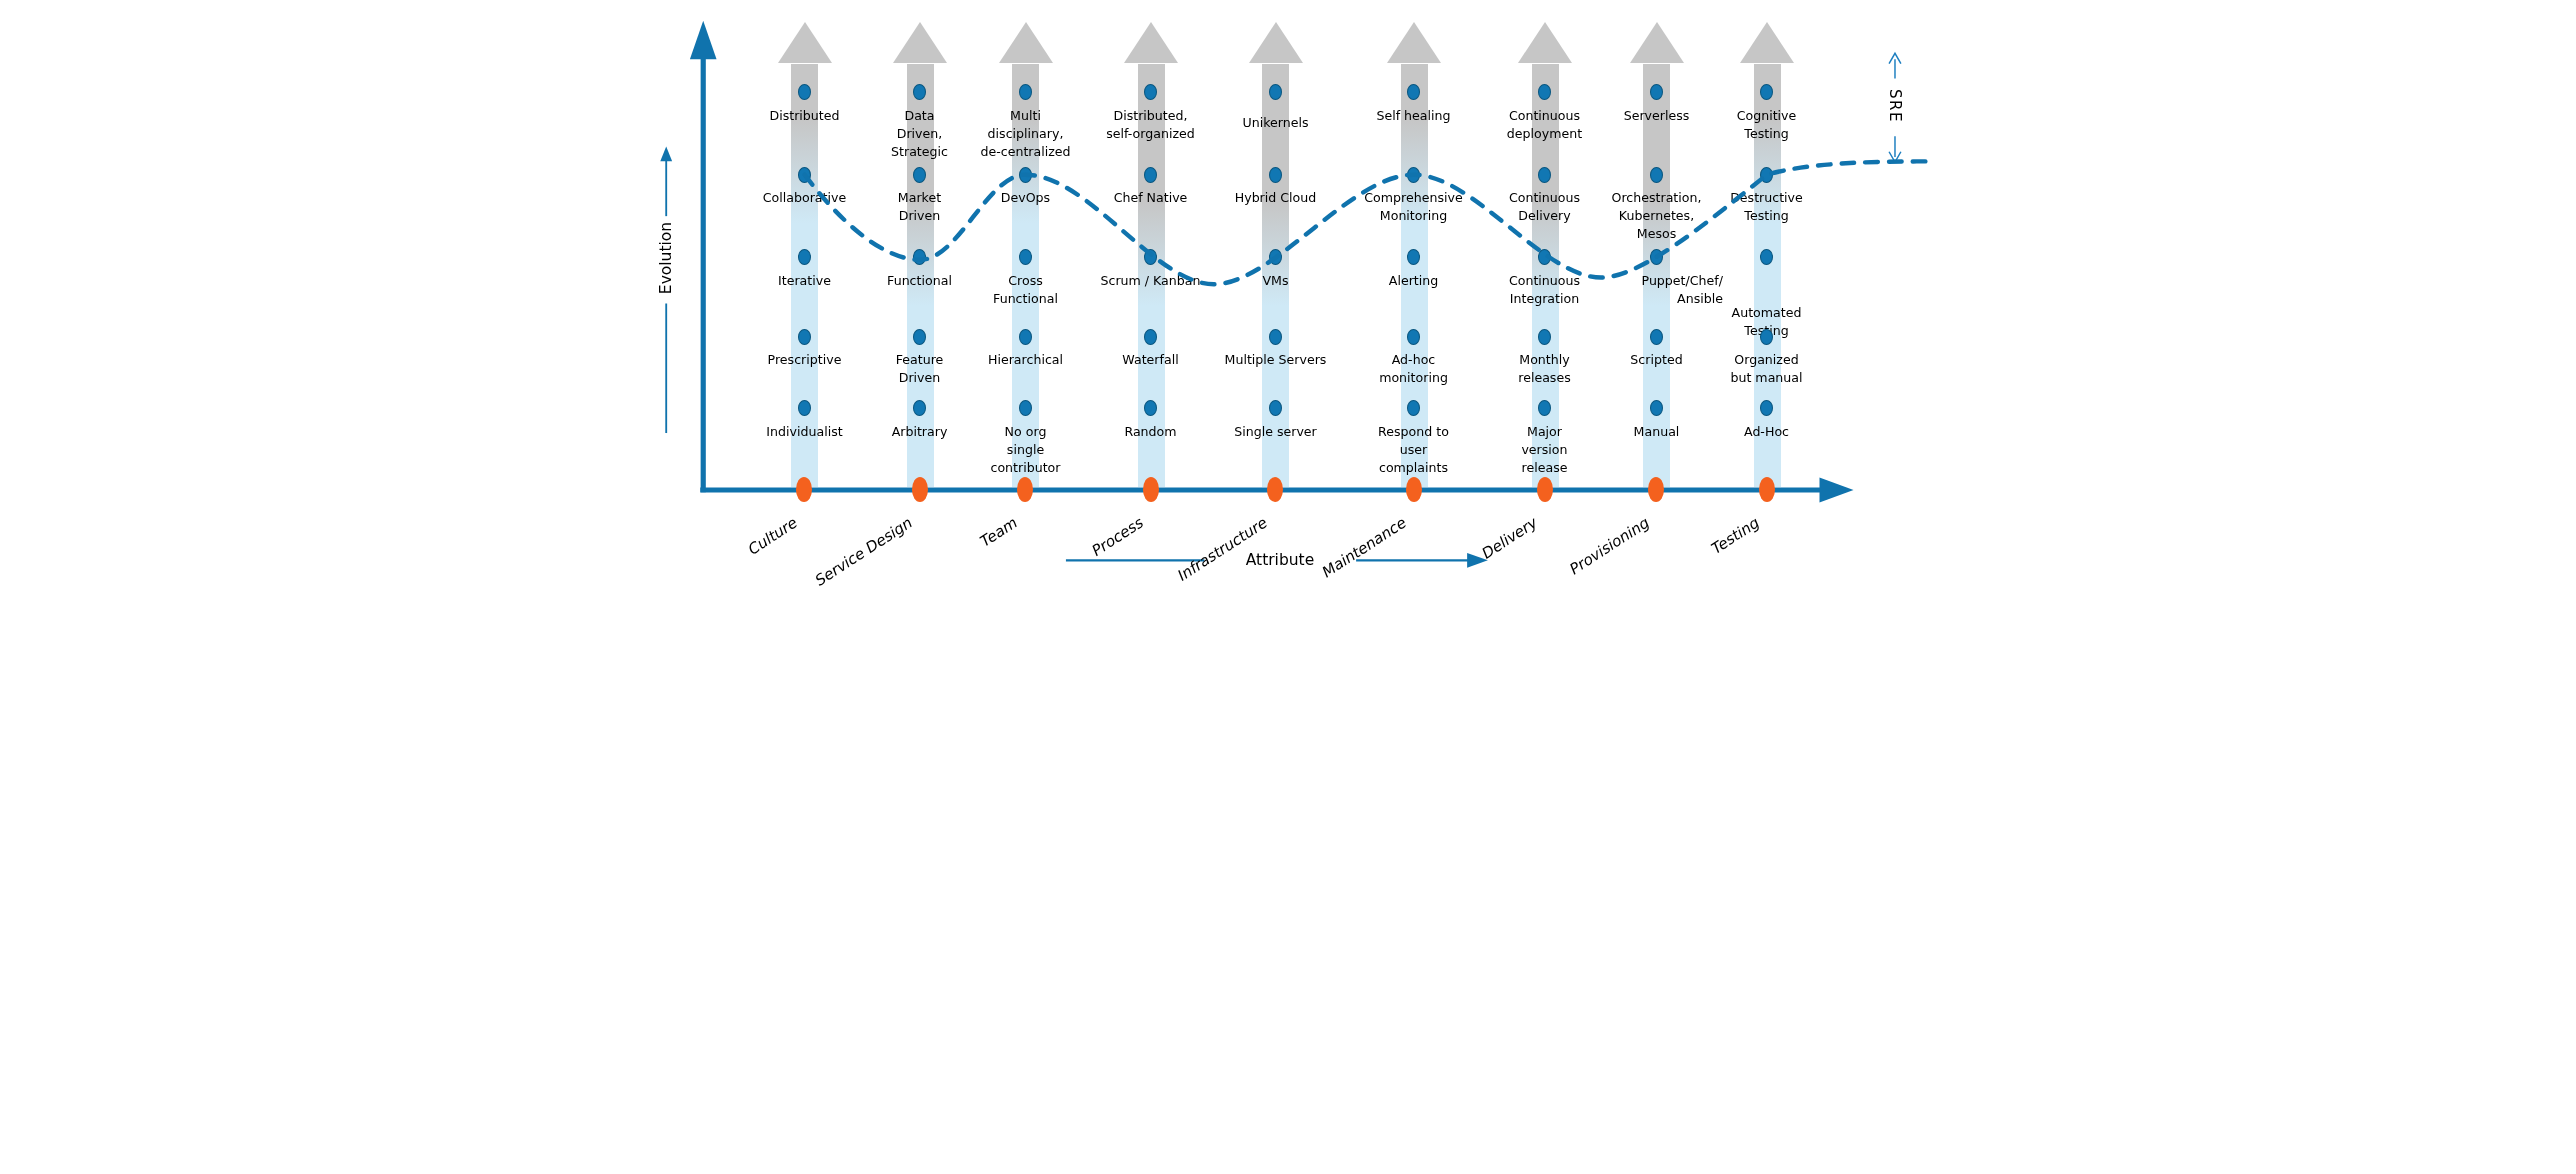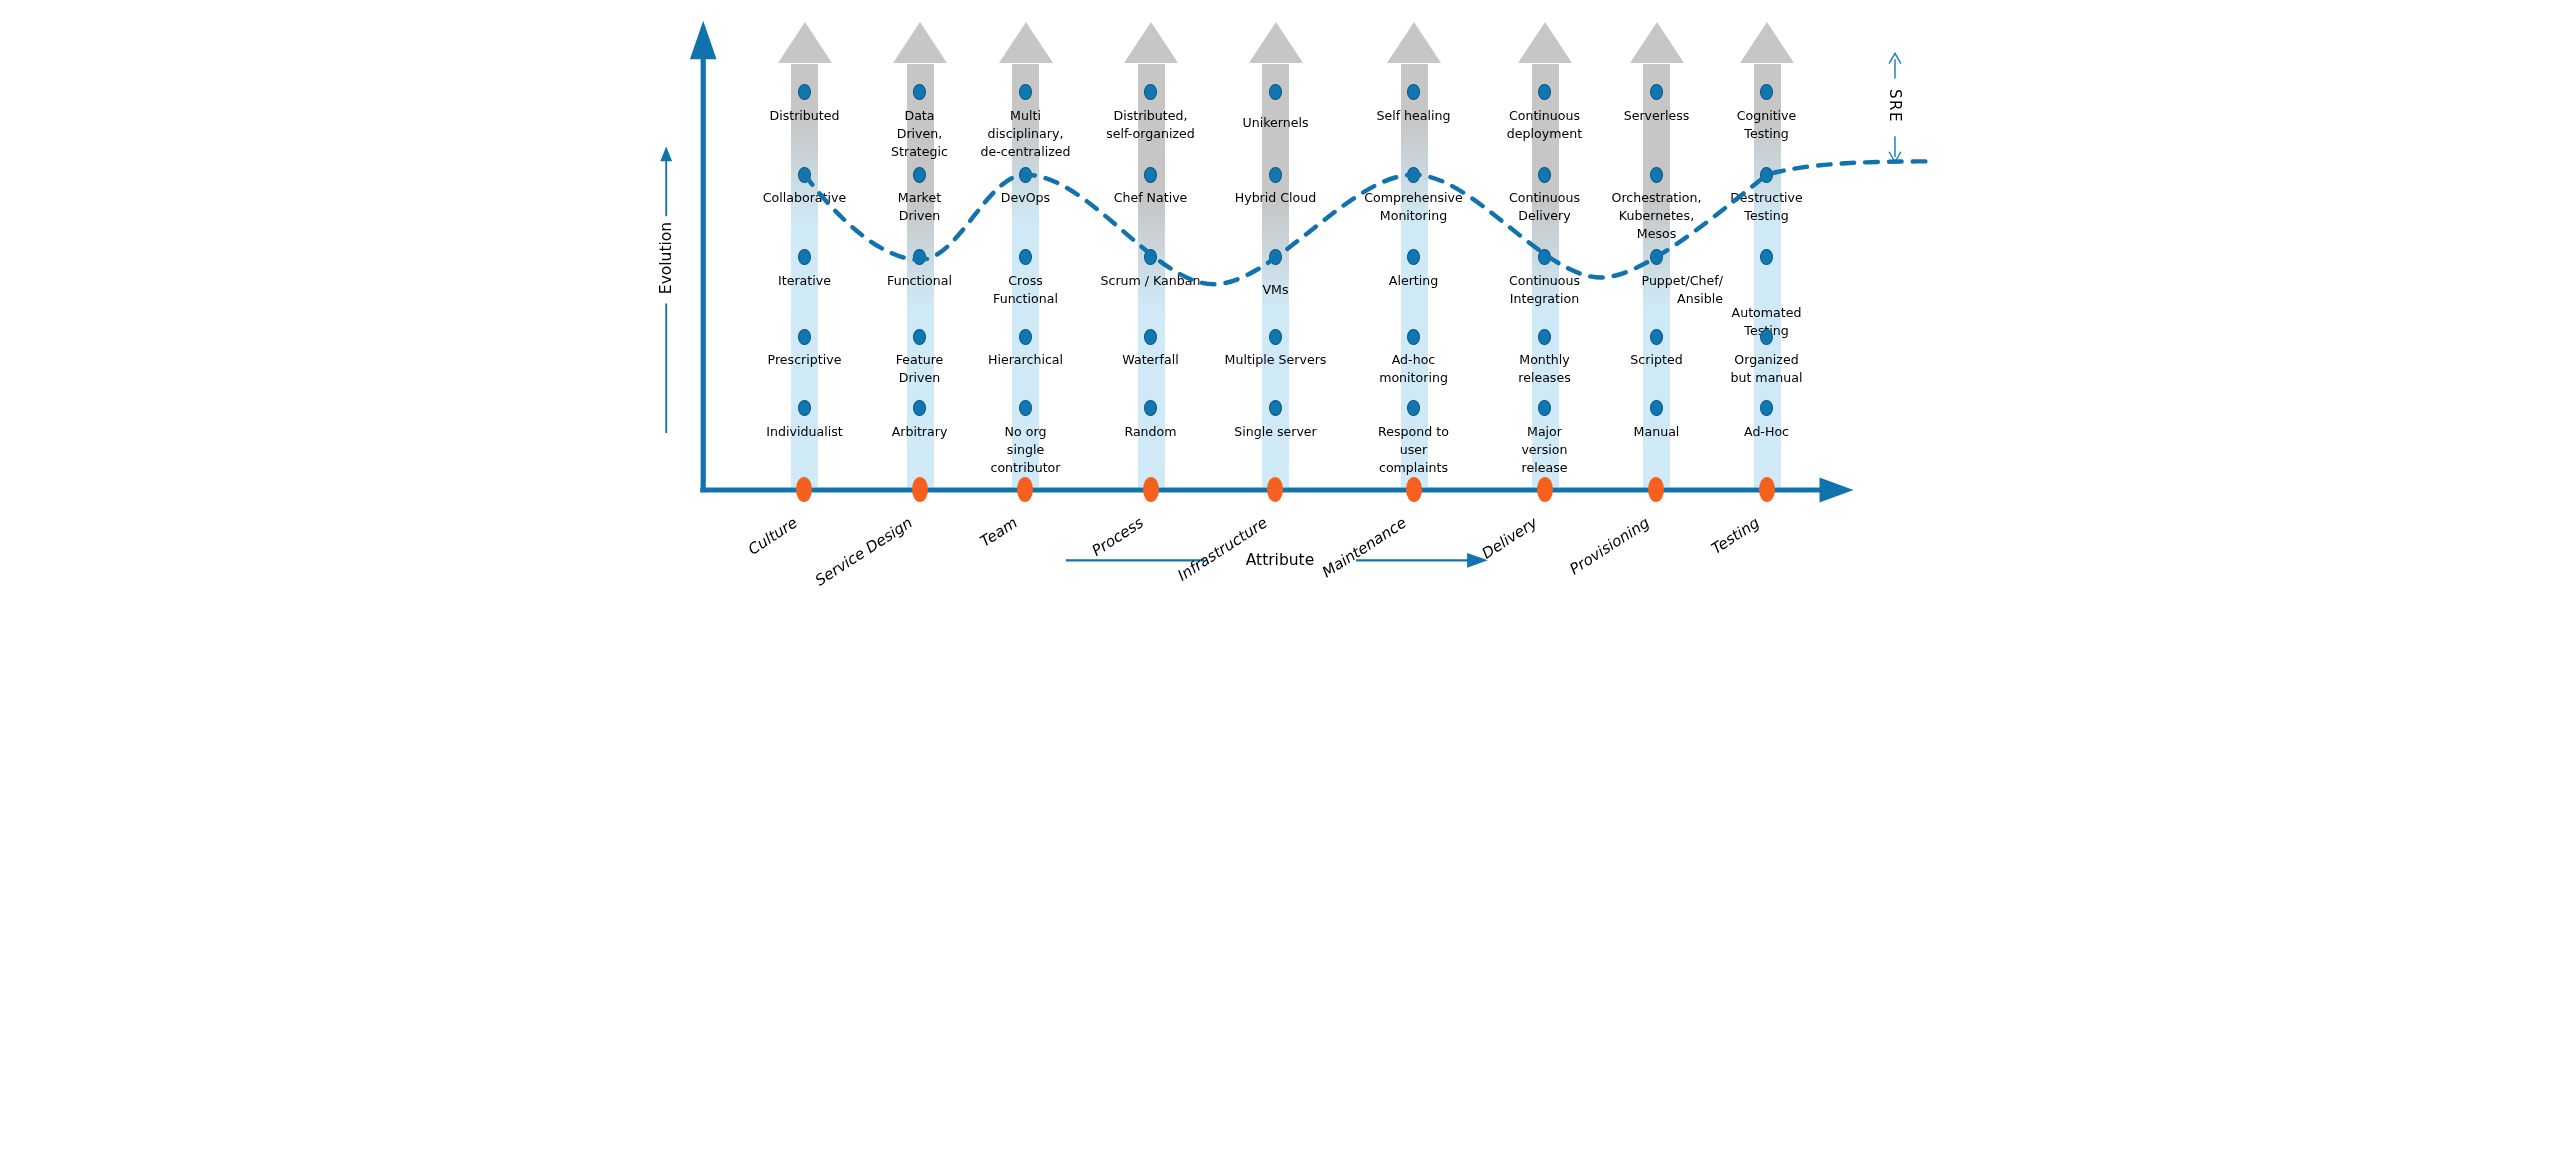--- a/index.html
+++ b/index.html
@@ -124,21 +124,21 @@
       <div class="lvl-label" style="left: 440px; top: 423px;">Random</div>
       <div class="orange-dot" style="left: 499px; top: 477px; background: rgb(244, 97, 30);"></div>
       <div class="attr-label" style="left: 350px; top: 512px;">Process</div>
       <div class="head" style="left: 605px; top: 22px; border-bottom: 41px solid rgb(198, 198, 198);"></div>
       <div class="shaft" style="left: 618px; top: 64px; height: 423px; background: linear-gradient(rgb(198, 198, 198) 0px, rgb(198, 198, 198) 138px, rgb(207, 233, 246) 242px, rgb(207, 233, 246) 100%);"></div>
       <div class="dot" style="left: 625px; top: 84px; background: rgb(17, 119, 179); border: 1.5px solid rgb(10, 86, 127);"></div>
       <div class="lvl-label" style="left: 565px; top: 114px;">Unikernels</div>
       <div class="dot" style="left: 625px; top: 167px; background: rgb(17, 119, 179); border: 1.5px solid rgb(10, 86, 127);"></div>
       <div class="lvl-label" style="left: 565px; top: 189px;">Hybrid Cloud</div>
       <div class="dot" style="left: 625px; top: 249px; background: rgb(17, 119, 179); border: 1.5px solid rgb(10, 86, 127);"></div>
-      <div class="lvl-label" style="left: 565px; top: 272px; margin-top: 9px;">VMs</div>
+      <div class="lvl-label" style="left: 565px; top: 272px;">VMs</div>
       <div class="dot" style="left: 625px; top: 329px; background: rgb(17, 119, 179); border: 1.5px solid rgb(10, 86, 127);"></div>
       <div class="lvl-label" style="left: 565px; top: 351px;">Multiple Servers</div>
       <div class="dot" style="left: 625px; top: 400px; background: rgb(17, 119, 179); border: 1.5px solid rgb(10, 86, 127);"></div>
       <div class="lvl-label" style="left: 565px; top: 423px;">Single server</div>
       <div class="orange-dot" style="left: 623px; top: 477px; background: rgb(244, 97, 30);"></div>
       <div class="attr-label" style="left: 474px; top: 512px;">Infrastructure</div>
       <div class="head" style="left: 743px; top: 22px; border-bottom: 41px solid rgb(198, 198, 198);"></div>
       <div class="shaft" style="left: 757px; top: 64px; height: 423px; background: linear-gradient(rgb(198, 198, 198) 0px, rgb(198, 198, 198) 56px, rgb(207, 233, 246) 159px, rgb(207, 233, 246) 100%);"></div>
       <div class="dot" style="left: 763px; top: 84px; background: rgb(17, 119, 179); border: 1.5px solid rgb(10, 86, 127);"></div>
       <div class="lvl-label" style="left: 703px; top: 107px;">Self healing</div>

